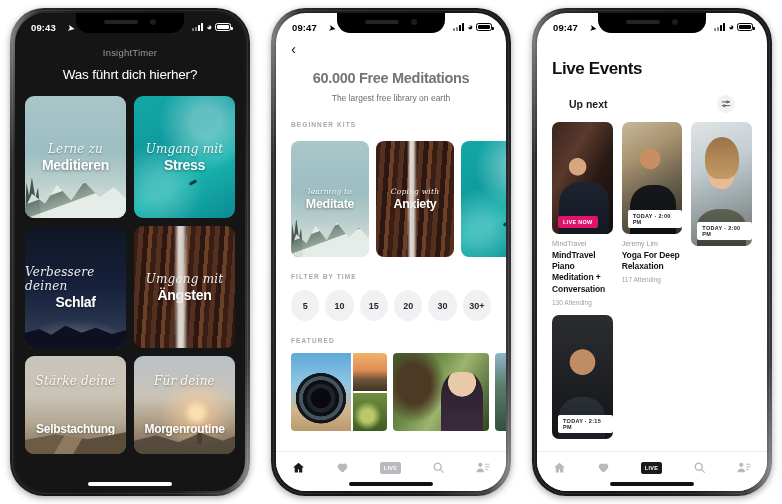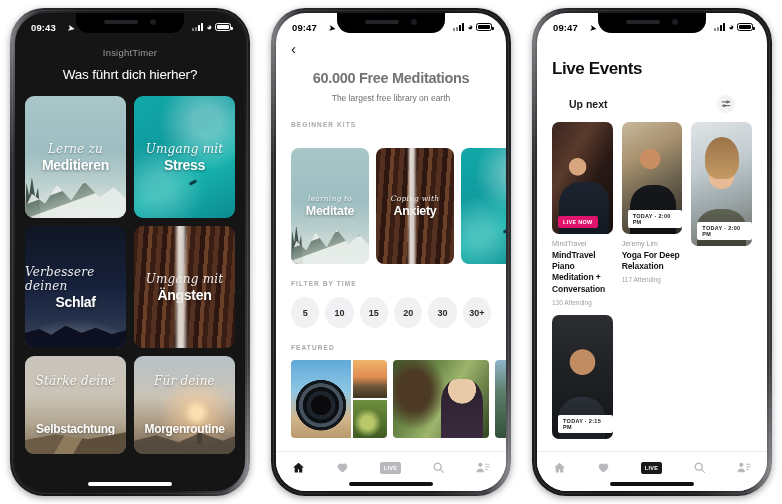--- a/index.html
+++ b/index.html
@@ -173,21 +173,21 @@
     position:absolute; left:62%; bottom:10%; width:5px; height:11px;
     background:#2b2520; border-radius:2px;
   }
 
   
   .p2-body { position: absolute; inset: 0; padding: 26px 0 0; }
   .backbtn { font-size: 15px; color: #111; padding: 2px 0 0 15px; font-weight: 300; line-height: 1; }
   .p2-title { text-align: center; font-size: 14.5px; font-weight: bold; color: #737373; margin-top: 14px; letter-spacing: -.3px;}
   .p2-sub { text-align: center; font-size: 8.5px; color: #6d6d70; margin-top: 7px; }
   .sec-label { font-size: 6.5px; letter-spacing: 1.1px; color: #a8a8ac; font-weight: bold; padding: 0 15px; }
-  .kits { display: flex; gap: 7px; padding: 0 0 0 15px; margin-top: 20px; overflow: hidden; }
+  .kits { display: flex; gap: 7px; padding: 0 0 0 15px; margin-top: 13px; overflow: hidden; }
   .kit { flex: 0 0 auto; width: 78px; height: 116px; border-radius: 8px; position: relative; overflow: hidden;
          display:flex; flex-direction:column; align-items:center; justify-content:center; }
   .kit .card-sub { font-size: 7.5px; }
   .kit .card-title { font-size: 12.5px; }
   .chips { display: flex; gap: 6px; padding: 0 15px; margin-top: 10px; }
   .chip {
     width: 31px; height: 31px; border-radius: 50%; background: #f1f1f3;
     display: flex; align-items: center; justify-content: center;
     font-size: 9px; font-weight: bold; color: #2a2a2c;
   }

